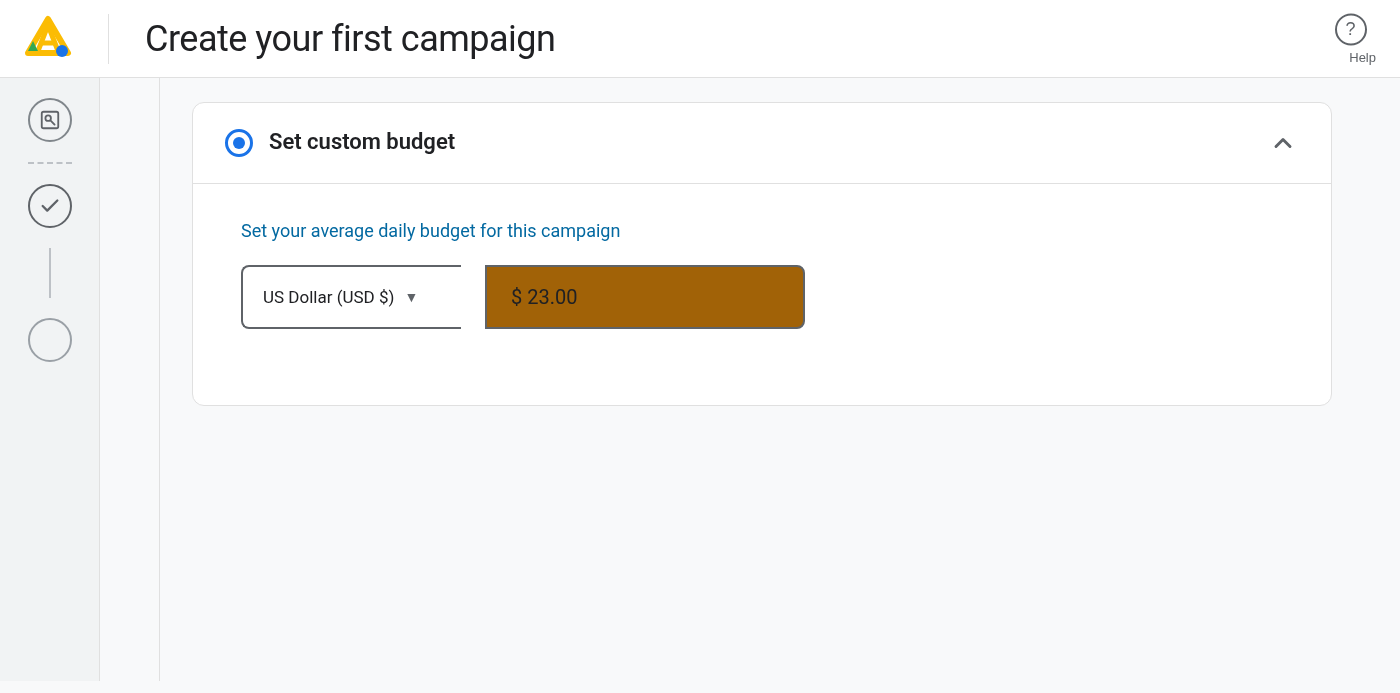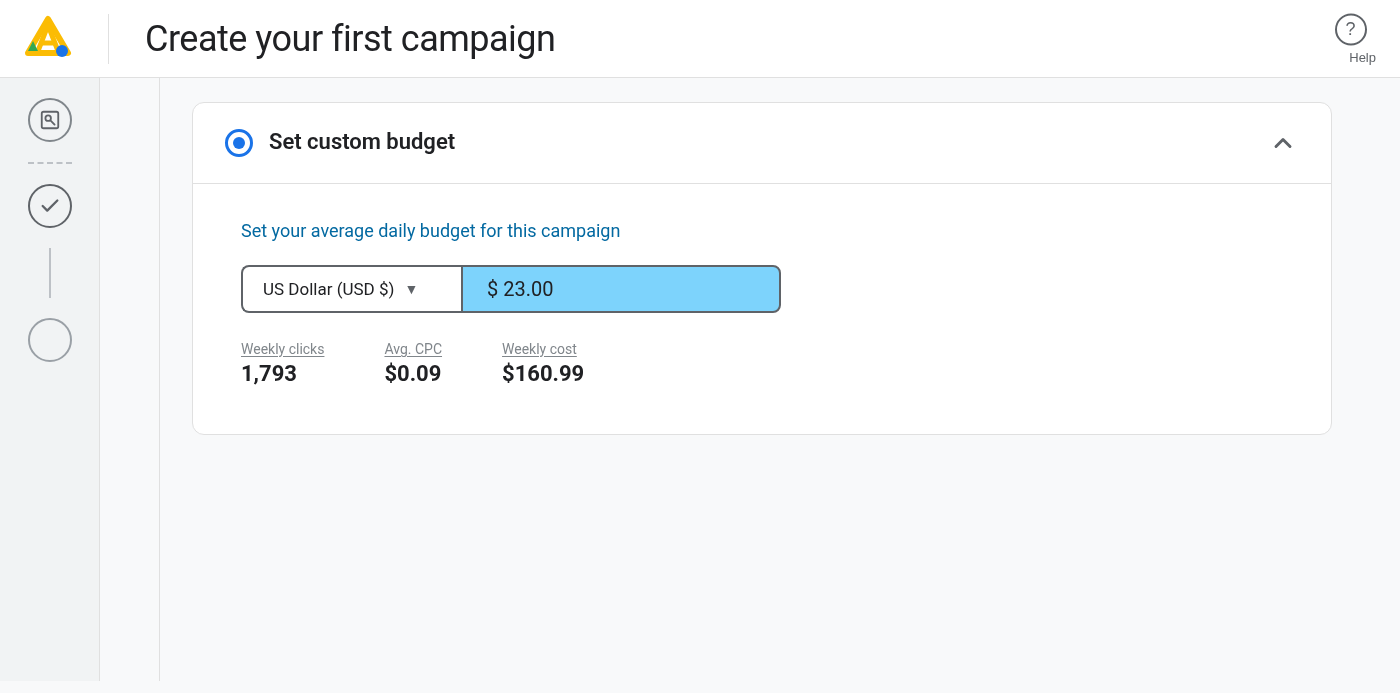--- a/index.html
+++ b/index.html
@@ -223,41 +223,42 @@
     }
     .currency-select {
       display: flex;
       align-items: center;
       gap: 10px;
       padding: 0 20px;
       border: 2px solid #5f6368;
       border-right: none;
       border-radius: 8px 0 0 8px;
       min-width: 220px;
-      height: 48px;
+      height: 64px;
       cursor: pointer;
       background: #fff;
     }
     .currency-text {
       font-size: 17px;
       color: #202124;
     }
     .dropdown-arrow {
       font-size: 14px;
       color: #5f6368;
     }
     .budget-input {
       display: flex;
       align-items: center;
       padding: 0 24px;
       border: 2px solid #5f6368;
       border-radius: 0 8px 8px 0;
       min-width: 320px;
-      height: 48px;
-      background: #7dd3fc;
+      height: 64px;
+      background: #a16207;
+      margin-left: 24px;
     }
     .budget-value {
       font-size: 20px;
       color: #202124;
     }
 
     
     .stats-row {
       display: flex;
       gap: 60px;
@@ -351,31 +352,17 @@
         <div class="input-row">
           <div class="currency-select">
             <span class="currency-text">US Dollar (USD $)</span>
             <span class="dropdown-arrow">▼</span>
           </div>
           <div class="budget-input">
             <span class="budget-value">$ 23.00</span>
           </div>
         </div>
 
-        <div class="stats-row">
-          <div class="stat-item">
-            <span class="stat-label">Weekly clicks</span>
-            <span class="stat-value">1,793</span>
-          </div>
-          <div class="stat-item">
-            <span class="stat-label">Avg. CPC</span>
-            <span class="stat-value">$0.09</span>
-          </div>
-          <div class="stat-item">
-            <span class="stat-label">Weekly cost</span>
-            <span class="stat-value">$160.99</span>
-          </div>
-        </div>
       </div>
 
     </div>
   </div>
 </div>
 
 </body></html>

